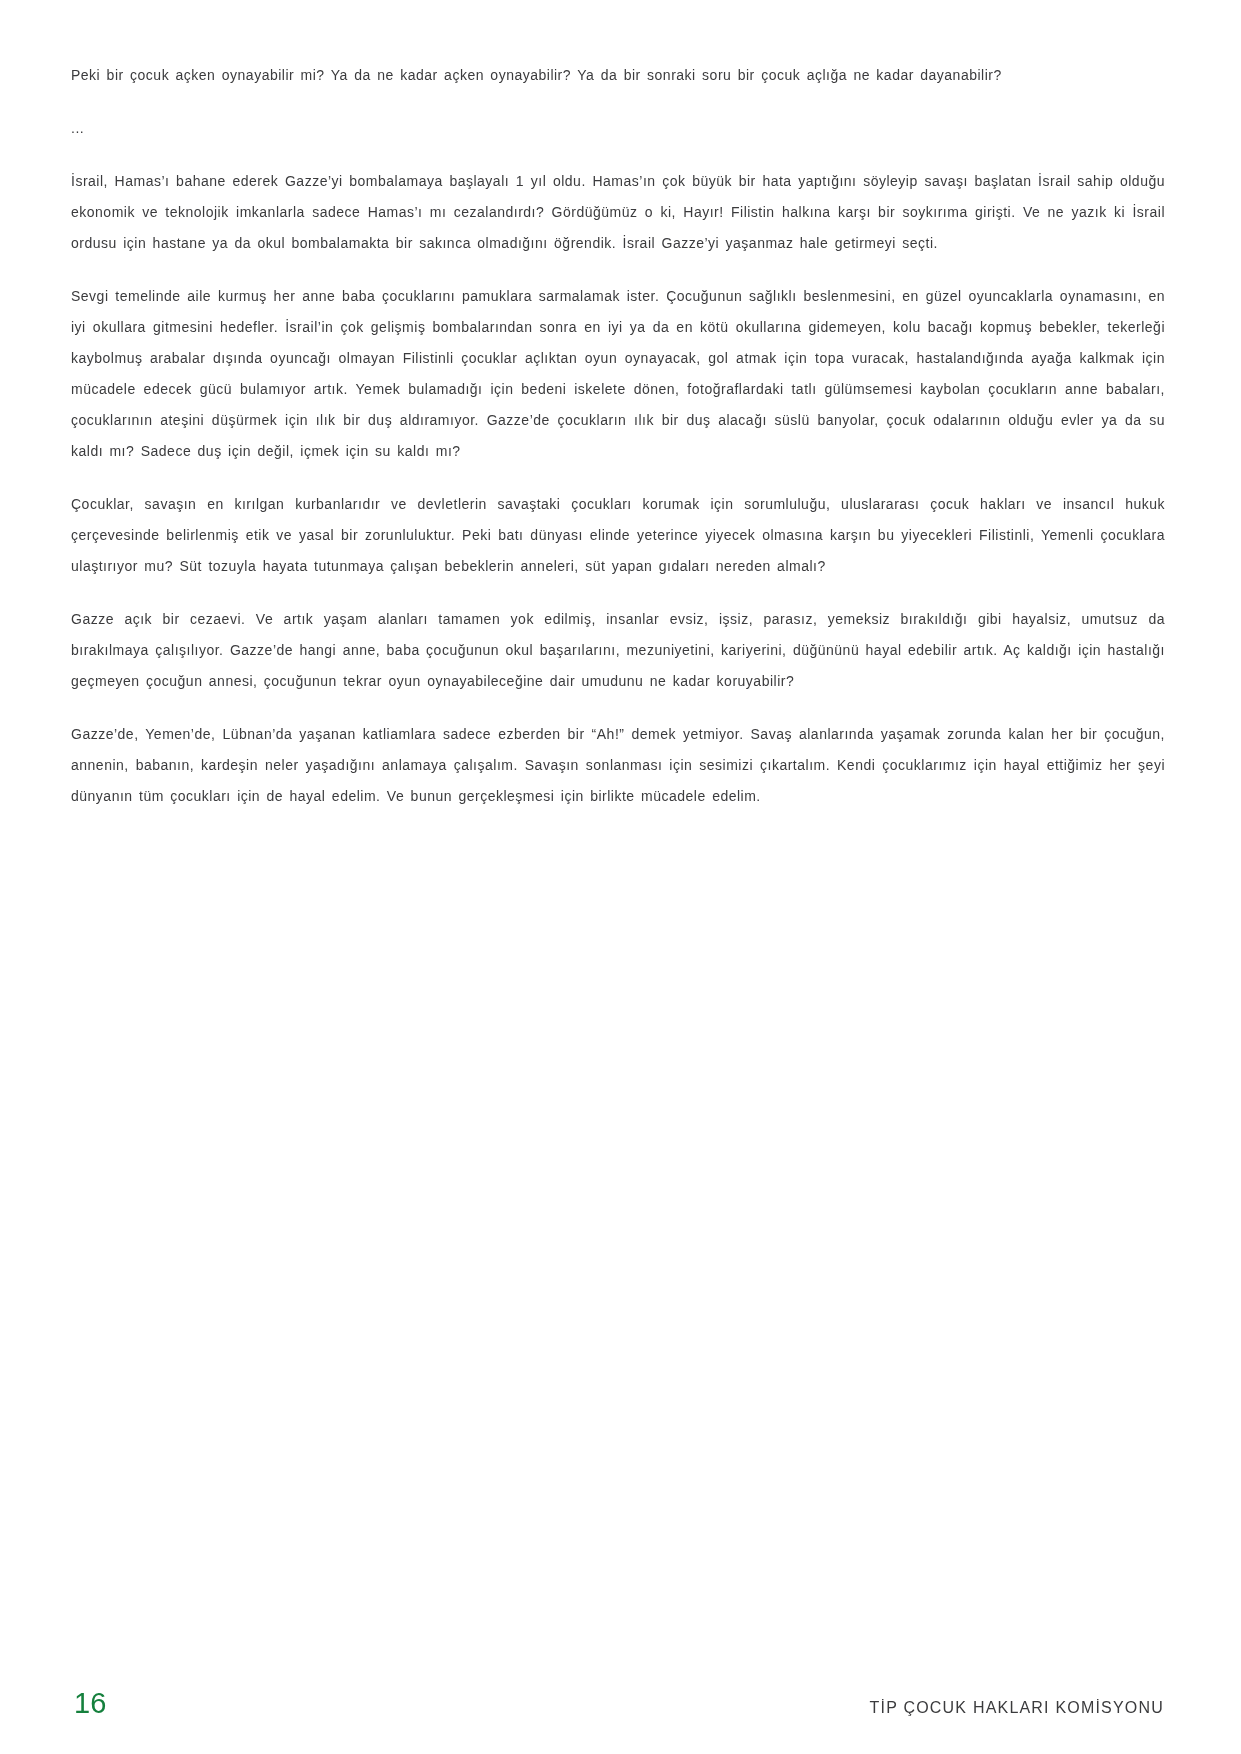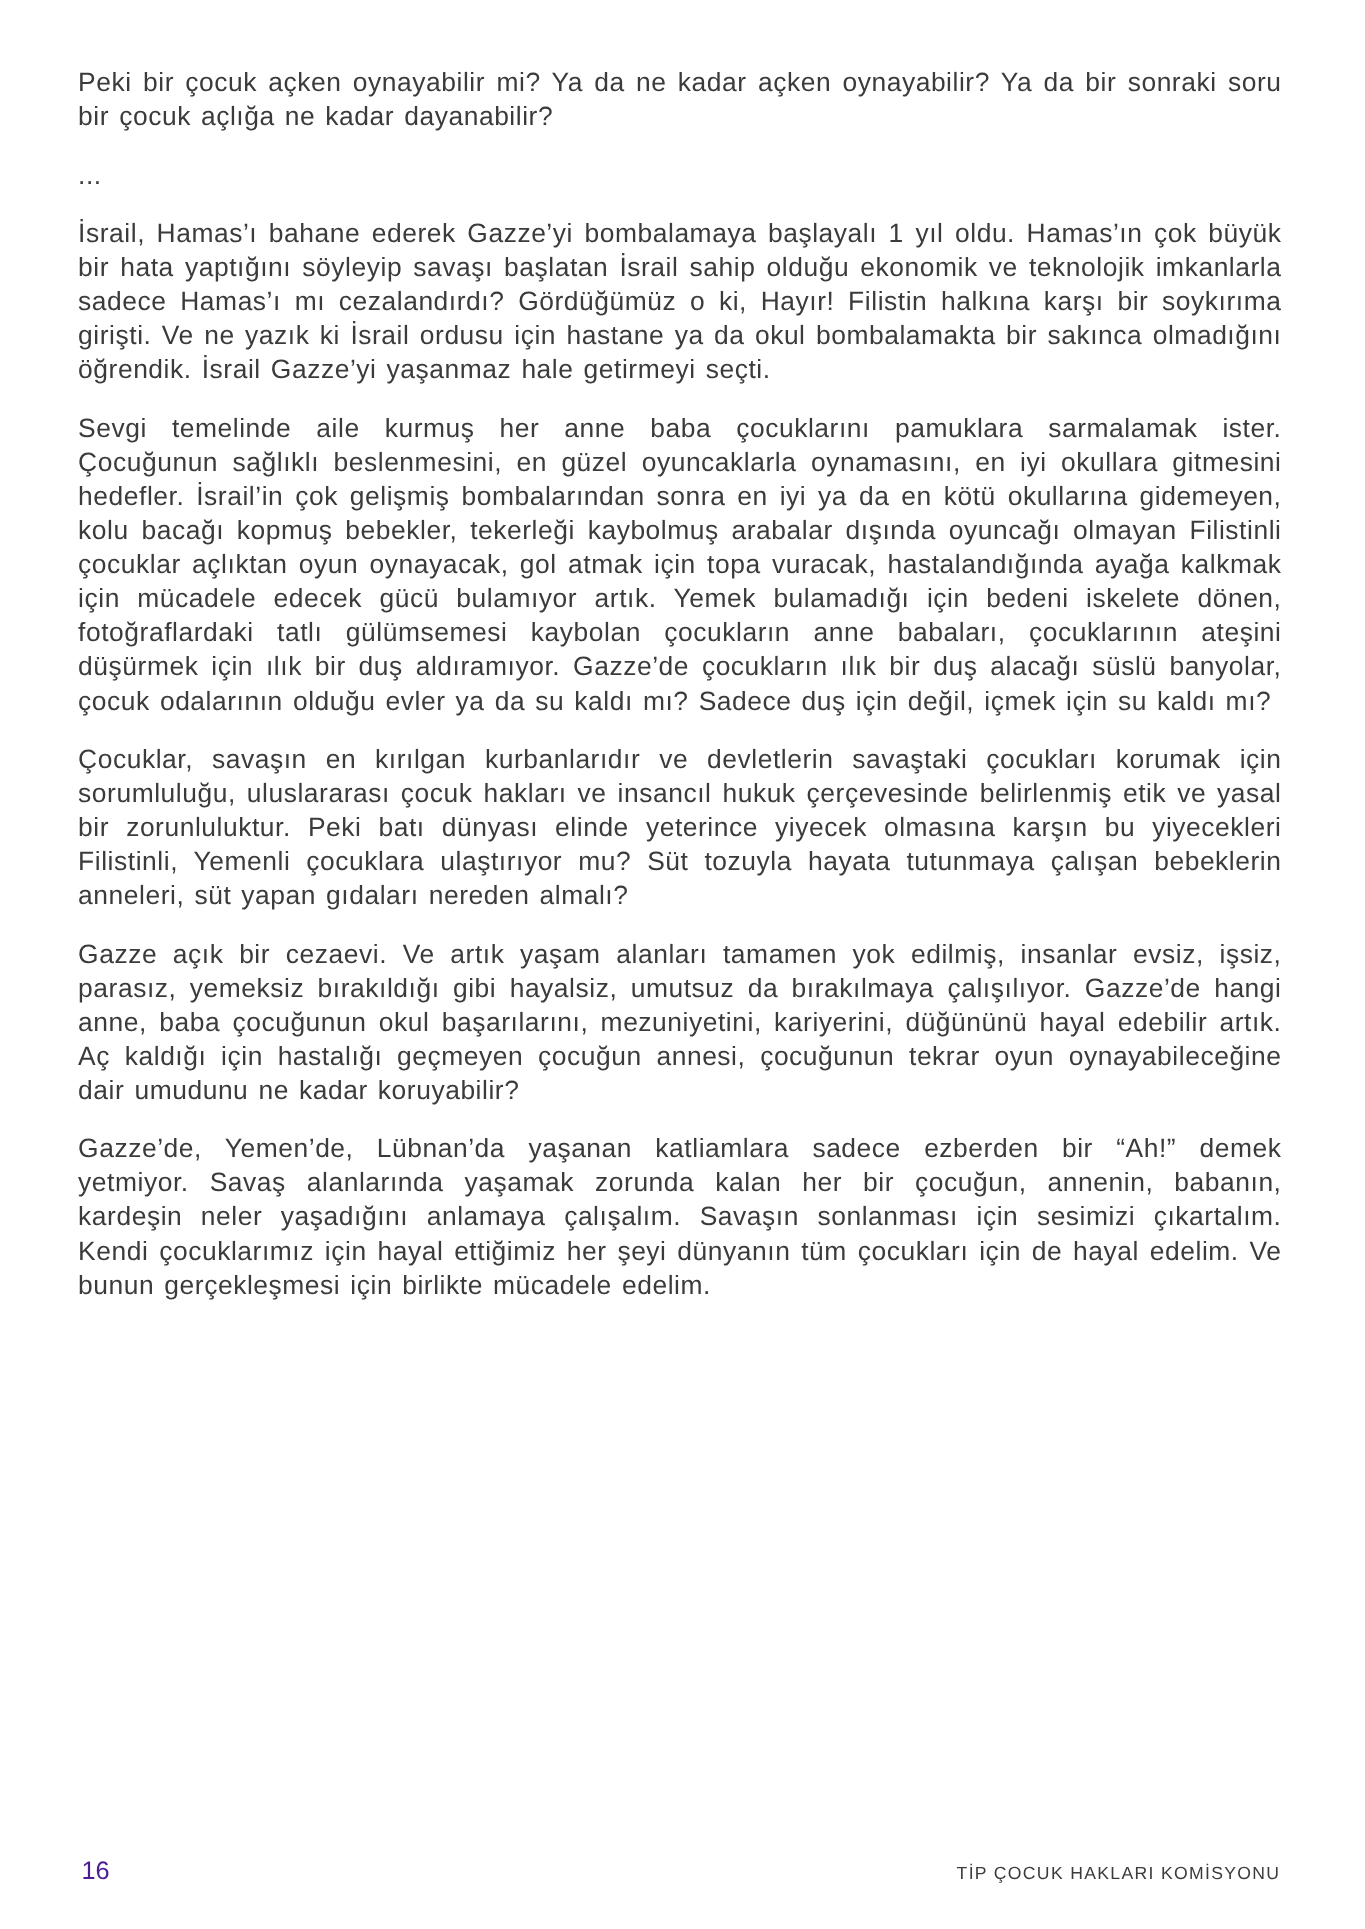--- a/index.html
+++ b/index.html
@@ -16,42 +16,42 @@
     color: #3b3b3d;
   }
   .page-content {
     position: absolute;
     left: 71px;
     top: 60px;
     width: 1094px;
   }
   .para {
     margin: 0 0 22px 0;
-    font-size: 24px;
+    font-size: 14px;
     line-height: 31px;
     letter-spacing: 0.5px;
     word-spacing: 2px;
     text-align: justify;
     color: #3b3b3d;
   }
   .para.ellipsis {
     text-align: left;
   }
   .page-footer {
     position: absolute;
     left: 74px;
     right: 77px;
     top: 1687px;
     display: flex;
     justify-content: space-between;
     align-items: baseline;
   }
   .page-number {
-    font-size: 23px;
-    color: #4c1d95;
+    font-size: 29px;
+    color: #15803d;
   }
   .footer-org {
     font-size: 16px;
     letter-spacing: 1.2px;
     color: #3b3b3d;
   }
 </style>
 </head>
 <body>
 

